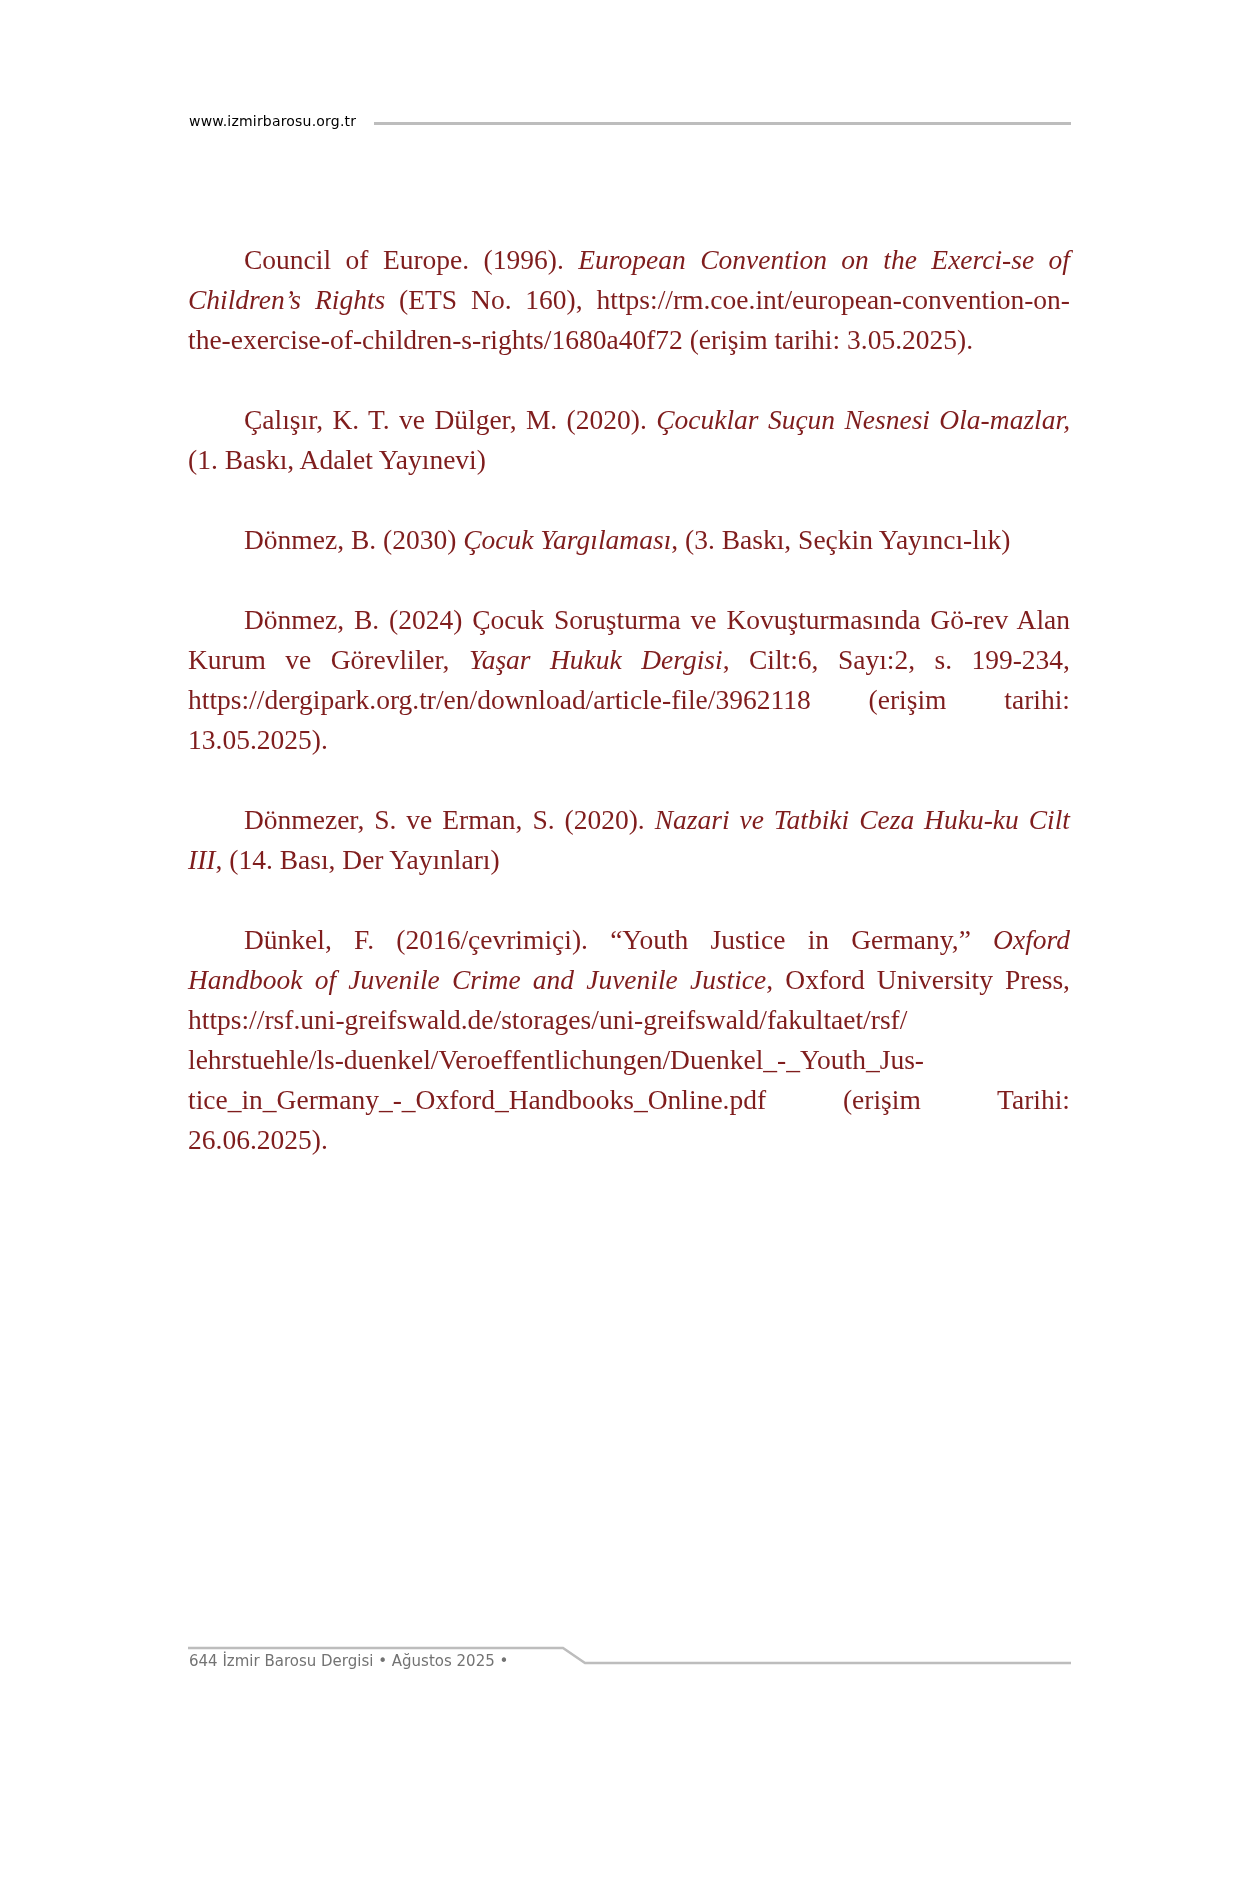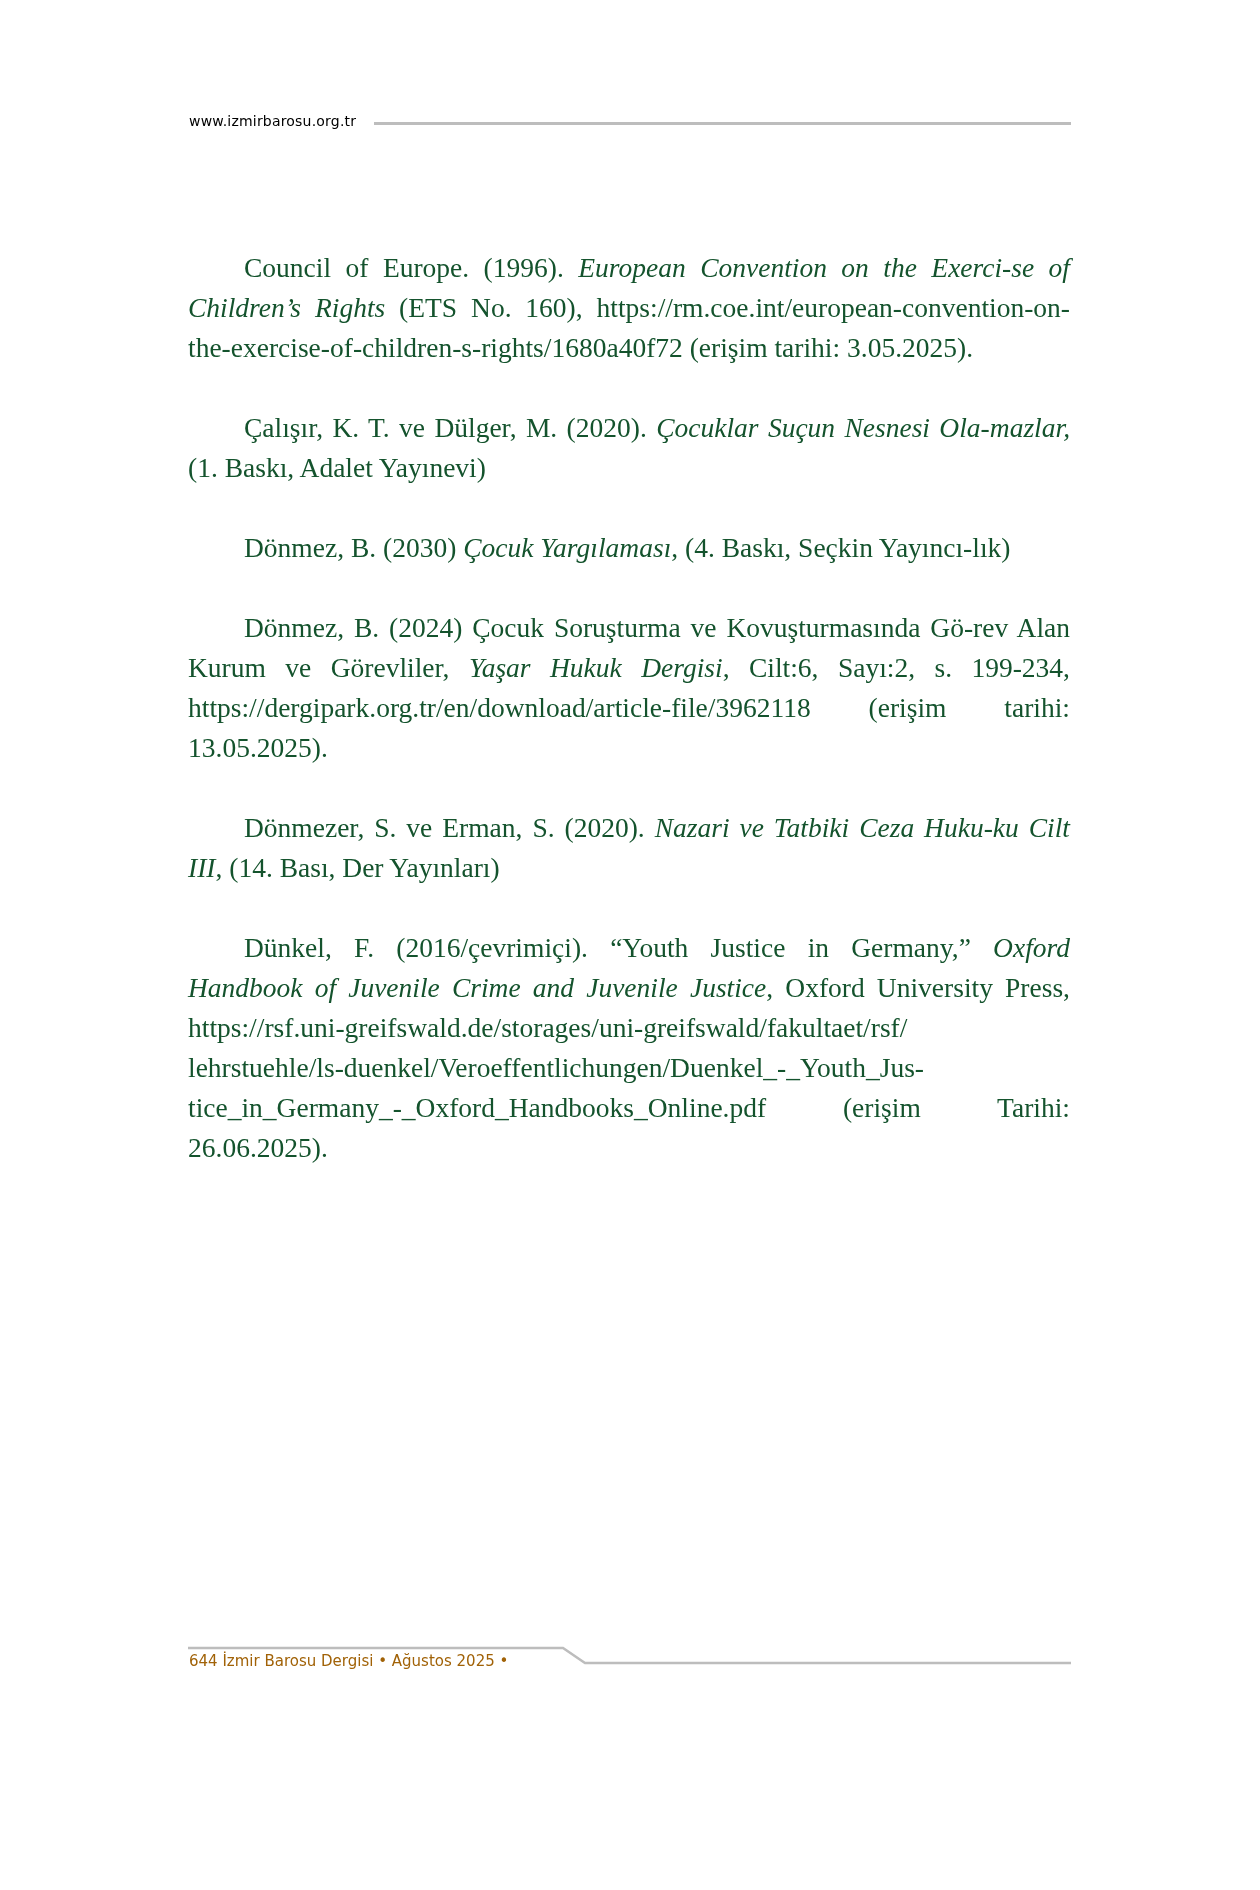--- a/index.html
+++ b/index.html
@@ -7,47 +7,47 @@
     .header-url {
       position: absolute; left: 189px; top: 113px;
       font-family: "DejaVu Sans", sans-serif; font-size: 14px; color: #000000;
       letter-spacing: 0.2px; white-space: nowrap;
     }
     .header-rule {
       position: absolute; left: 374px; top: 122px; width: 697px; height: 3px;
       background: #bdbdbd;
     }
     .content {
-      position: absolute; left: 188px; top: 248px; width: 882px;
+      position: absolute; left: 188px; top: 240px; width: 882px;
       font-family: "Liberation Serif", serif; font-size: 27.5px; line-height: 40px;
-      color: #14532d; text-align: justify; hyphens: manual;
+      color: #7f1d1d; text-align: justify; hyphens: manual;
     }
     .ref { margin: 0 0 40px 0; text-indent: 56px; }
     .ref.noindent-cont { margin-top: -40px; text-indent: 0; }
     .ref b { font-weight: normal; }
     .ref i { font-style: italic; }
     .footer-svg { position: absolute; left: 0; top: 0; width: 1260px; height: 1890px; pointer-events: none; }
     .footer-text {
       position: absolute; left: 189px; top: 1652px;
-      font-family: "DejaVu Sans", sans-serif; font-size: 15px; color: #a16207;
+      font-family: "DejaVu Sans", sans-serif; font-size: 15px; color: #737373;
       white-space: nowrap;
     }
   </style>
 </head>
 <body>
 
 <div>
   <span class="header-url">www.izmirbarosu.org.tr</span>
   <div class="header-rule"></div>
 </div>
 
 <div class="content" id="ref-list">
     <p class="ref"><span>Council of Europe. (1996). </span><i>European Convention on the Exerci-se of Children’s Rights</i><span> (ETS No. 160), https://rm.coe.int/european-convention-on-the-exercise-of-children-s-rights/1680a40f72  (erişim tarihi: 3.05.2025).</span></p>
     <p class="ref"><b>Çalışır</b><span>, K. T. ve </span><b>Dülger</b><span>, M. (2020). </span><i>Çocuklar Suçun Nesnesi Ola-mazlar,</i><span> (1. Baskı, Adalet Yayınevi)</span></p>
-    <p class="ref"><b>Dönmez</b><span>, B. (2030) </span><i>Çocuk Yargılaması</i><span>, (4. Baskı, Seçkin Yayıncı-lık)</span></p>
+    <p class="ref"><b>Dönmez</b><span>, B. (2030) </span><i>Çocuk Yargılaması</i><span>, (3. Baskı, Seçkin Yayıncı-lık)</span></p>
     <p class="ref"><b>Dönmez</b><span>, B. (2024) Çocuk Soruşturma ve Kovuşturmasında Gö-rev Alan Kurum ve Görevliler, </span><i>Yaşar Hukuk Dergisi</i><span>, Cilt:6, Sayı:2, s. 199-234,  https://dergipark.org.tr/en/download/article-file/3962118 (erişim tarihi: 13.05.2025).</span></p>
     <p class="ref"><b>Dönmezer</b><span>, S. ve </span><b>Erman</b><span>, S. (2020).  </span><i>Nazari ve Tatbiki Ceza Huku-ku Cilt III</i><span>, (14. Bası, Der Yayınları)</span></p>
     <p class="ref"><b>Dünkel</b><span>, F. (2016/çevrimiçi). “Youth Justice in Germany,” </span><i>Oxford Handbook of Juvenile Crime and Juvenile Justice</i><span>, Oxford University Press, https://rsf.uni-greifswald.de/storages/uni-greifswald/fakultaet/rsf/ lehrstuehle/ls-duenkel/Veroeffentlichungen/Duenkel_-_Youth_Jus-tice_in_Germany_-_Oxford_Handbooks_Online.pdf (erişim Tarihi: 26.06.2025).</span></p>
   </div>
 
 <svg class="footer-svg" xmlns="http://www.w3.org/2000/svg">
   <polyline points="188,1648 563,1648 585,1663 1071,1663" fill="none" stroke="#bdbdbd" stroke-width="2.5"></polyline>
 </svg>
 <div class="footer-text">
   <span>644</span>

